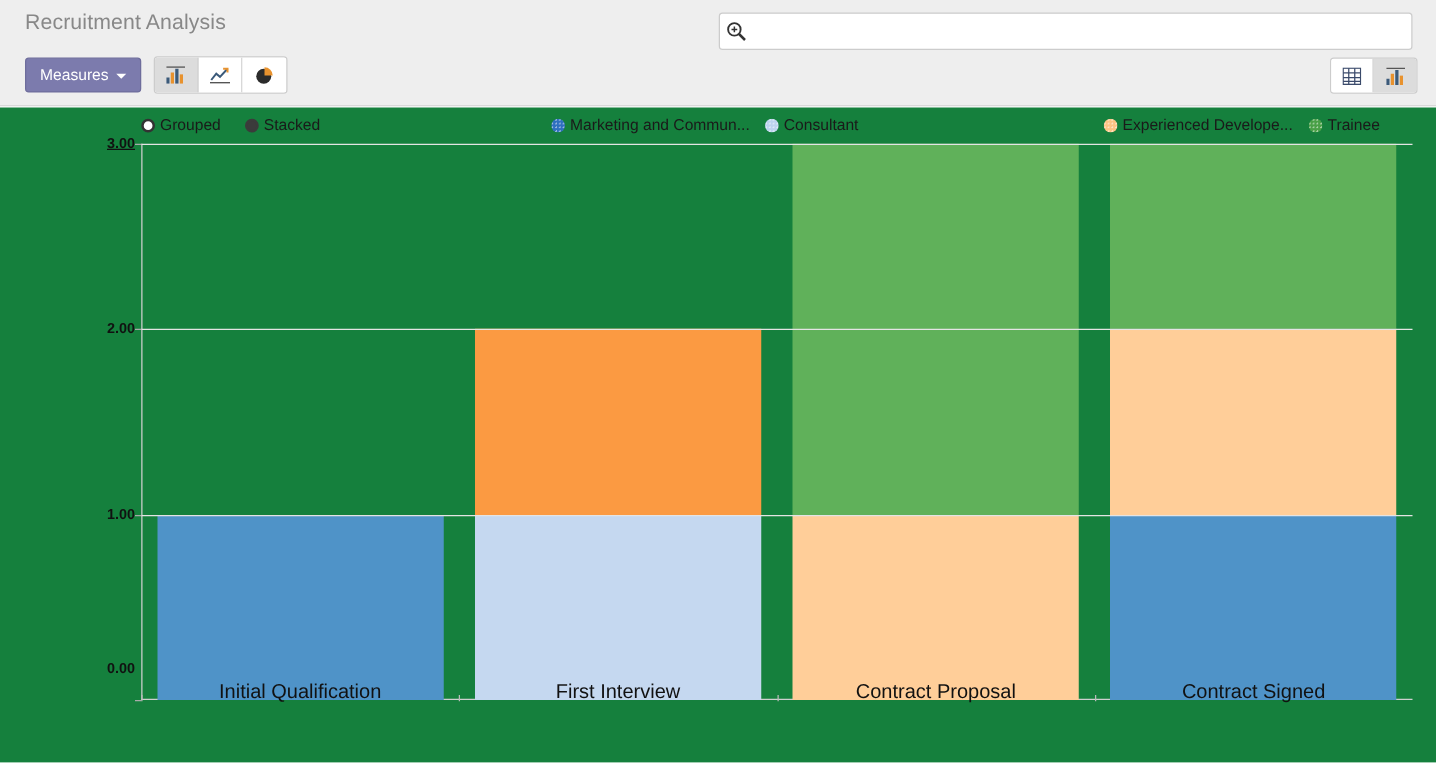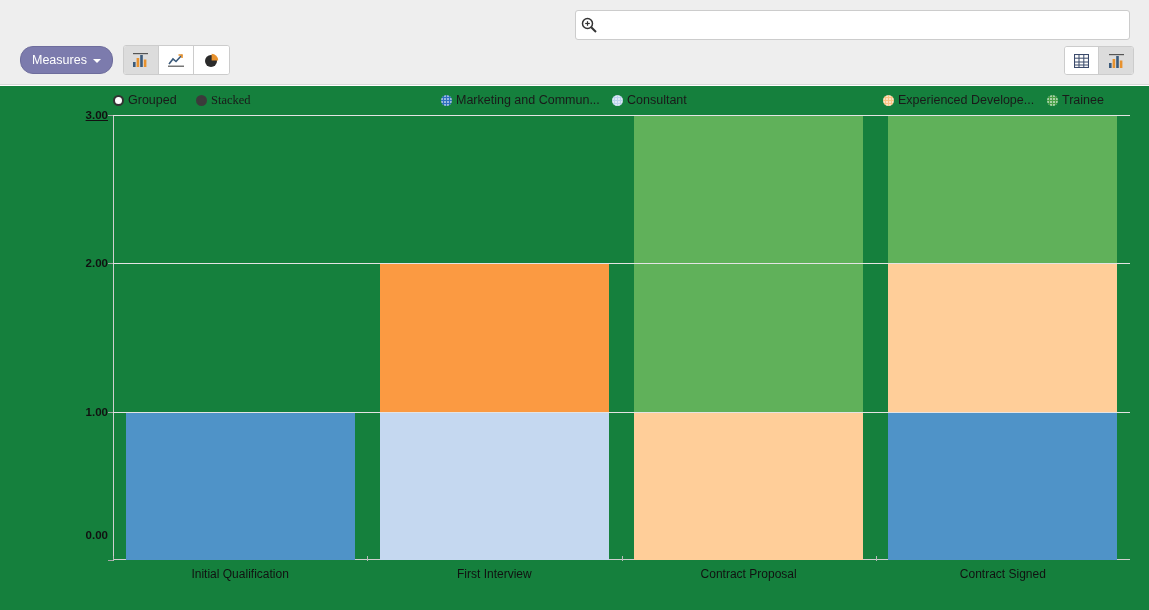--- a/index.html
+++ b/index.html
@@ -46,21 +46,21 @@
   .measures-btn {
     display: inline-flex;
     align-items: center;
     gap: 6px;
     height: 28px;
     padding: 0 11px;
     background: #7c7bad;
     color: #ffffff;
     font-size: 12.5px;
     border: 1px solid #6e6d9c;
-    border-radius: 13px;
+    border-radius: 3px;
     cursor: pointer;
     white-space: nowrap;
   }
   .caret {
     width: 0; height: 0;
     border-left: 4px solid transparent;
     border-right: 4px solid transparent;
     border-top: 4px solid #ffffff;
     display: inline-block;
     margin-top: 2px;
@@ -220,42 +220,45 @@
     position: absolute;
     bottom: 0;
     height: 100%;
   }
   .bar-seg {
     position: absolute;
     left: 0; width: 100%;
   }
   .xlabel {
     position: absolute;
-    top: 452px;
-    font-size: 12px;
+    top: 430px;
+    font-size: 16px;
     color: #111111;
     text-align: center;
     white-space: nowrap;
     transform: translateX(-50%);
   }
 
   .ticks-minor {
     position: absolute;
     bottom: -1px;
     width: 1px; height: 5px;
     background: #bbbbbb;
   }
 </style>
 </head>
 <body>
 
 <div id="app">
 
   <div class="control-panel">
 
+    <div class="cp-left">
+      <div class="breadcrumb-title">Recruitment Analysis</div>
+    </div>
 
     <div class="btn-row">
       <div class="measures-btn">
         <span>Measures</span>
         <span class="caret"></span>
       </div>
 
       <div class="btn-group">
         <div class="gbtn active">
           <svg width="15" height="14" viewBox="0 0 15 14">
@@ -316,21 +319,21 @@
     </div>
   </div>
 
   <div class="graph-body">
 
     <div class="legend-row" id="legend-row">
         <div class="legend-item" style="left: 113px;">
           <span class="radio-dot"></span>
           <span class="lbl">Grouped</span>
         </div>
-        <div class="legend-item" style="left: 196px; font-family: Liberation Serif, serif;">
+        <div class="legend-item" style="left: 196px;">
           <span class="radio-dot filled"></span>
           <span class="lbl">Stacked</span>
         </div>
         <div class="legend-item" style="left: 441px;">
           <span class="swatch" style="background-color: rgb(47, 111, 191);"></span>
           <span class="lbl">Marketing and Commun...</span>
         </div>
         <div class="legend-item" style="left: 612px;">
           <span class="swatch" style="background-color: rgb(188, 211, 238);"></span>
           <span class="lbl">Consultant</span>

